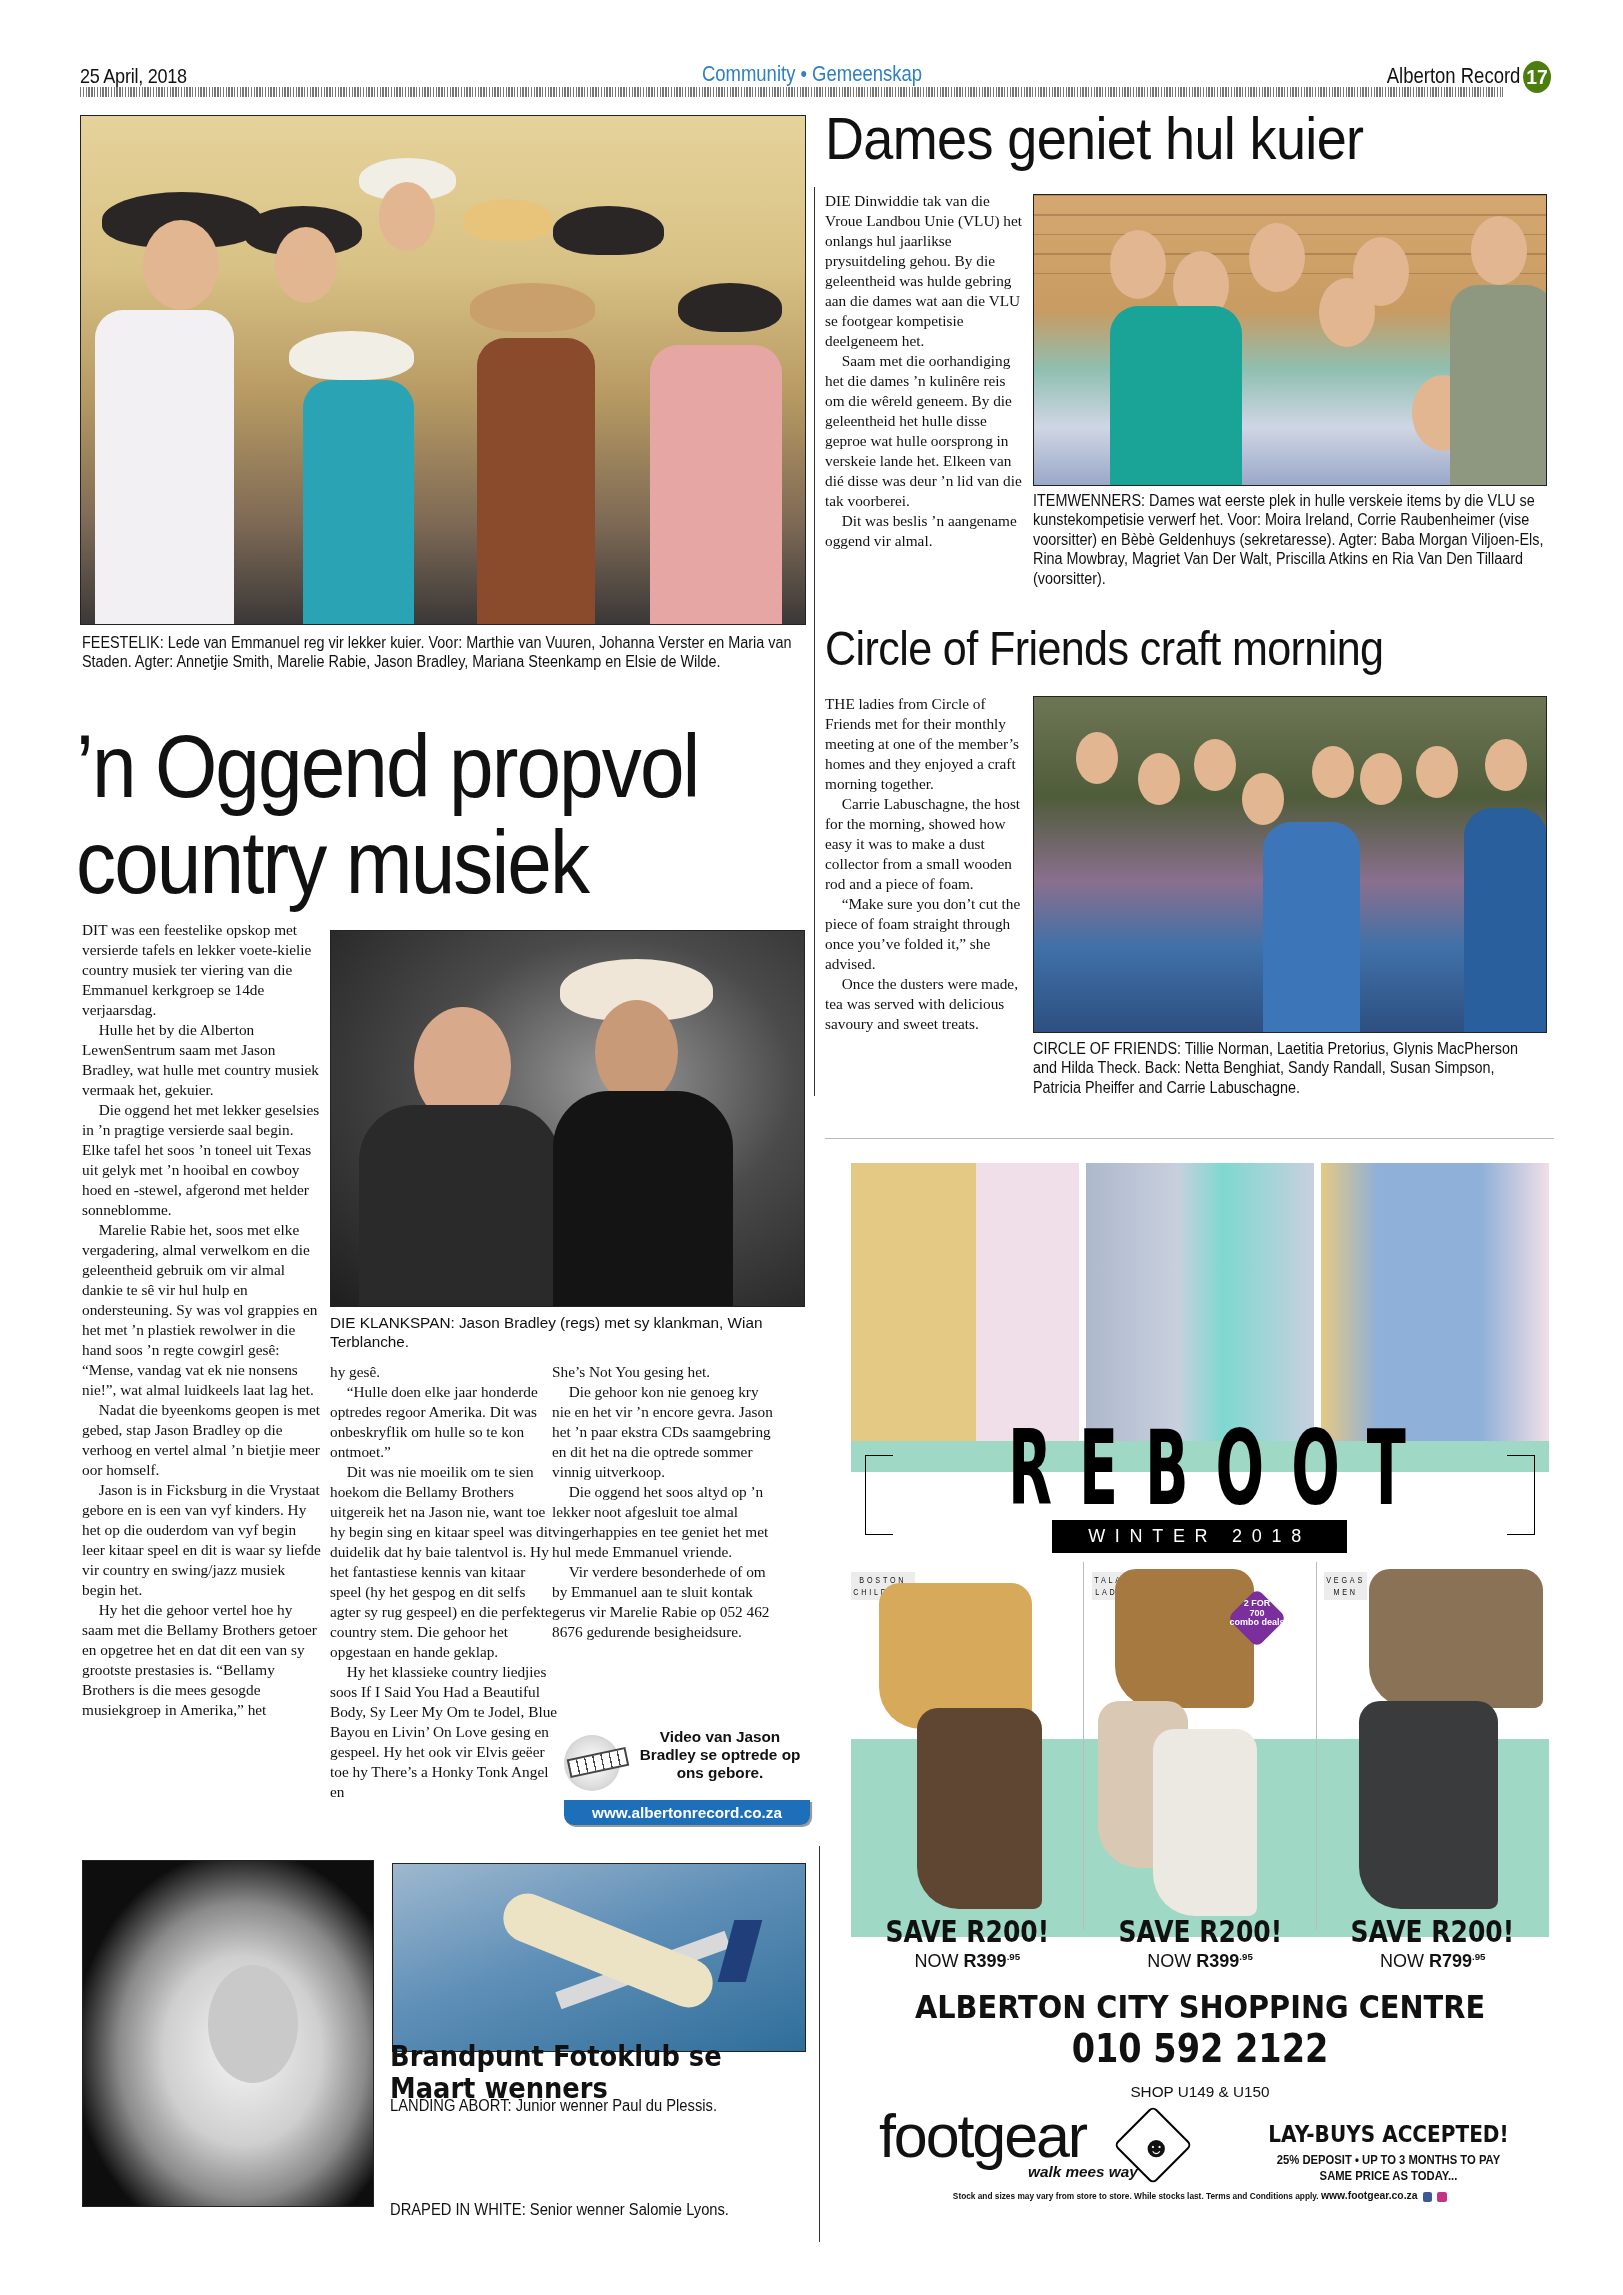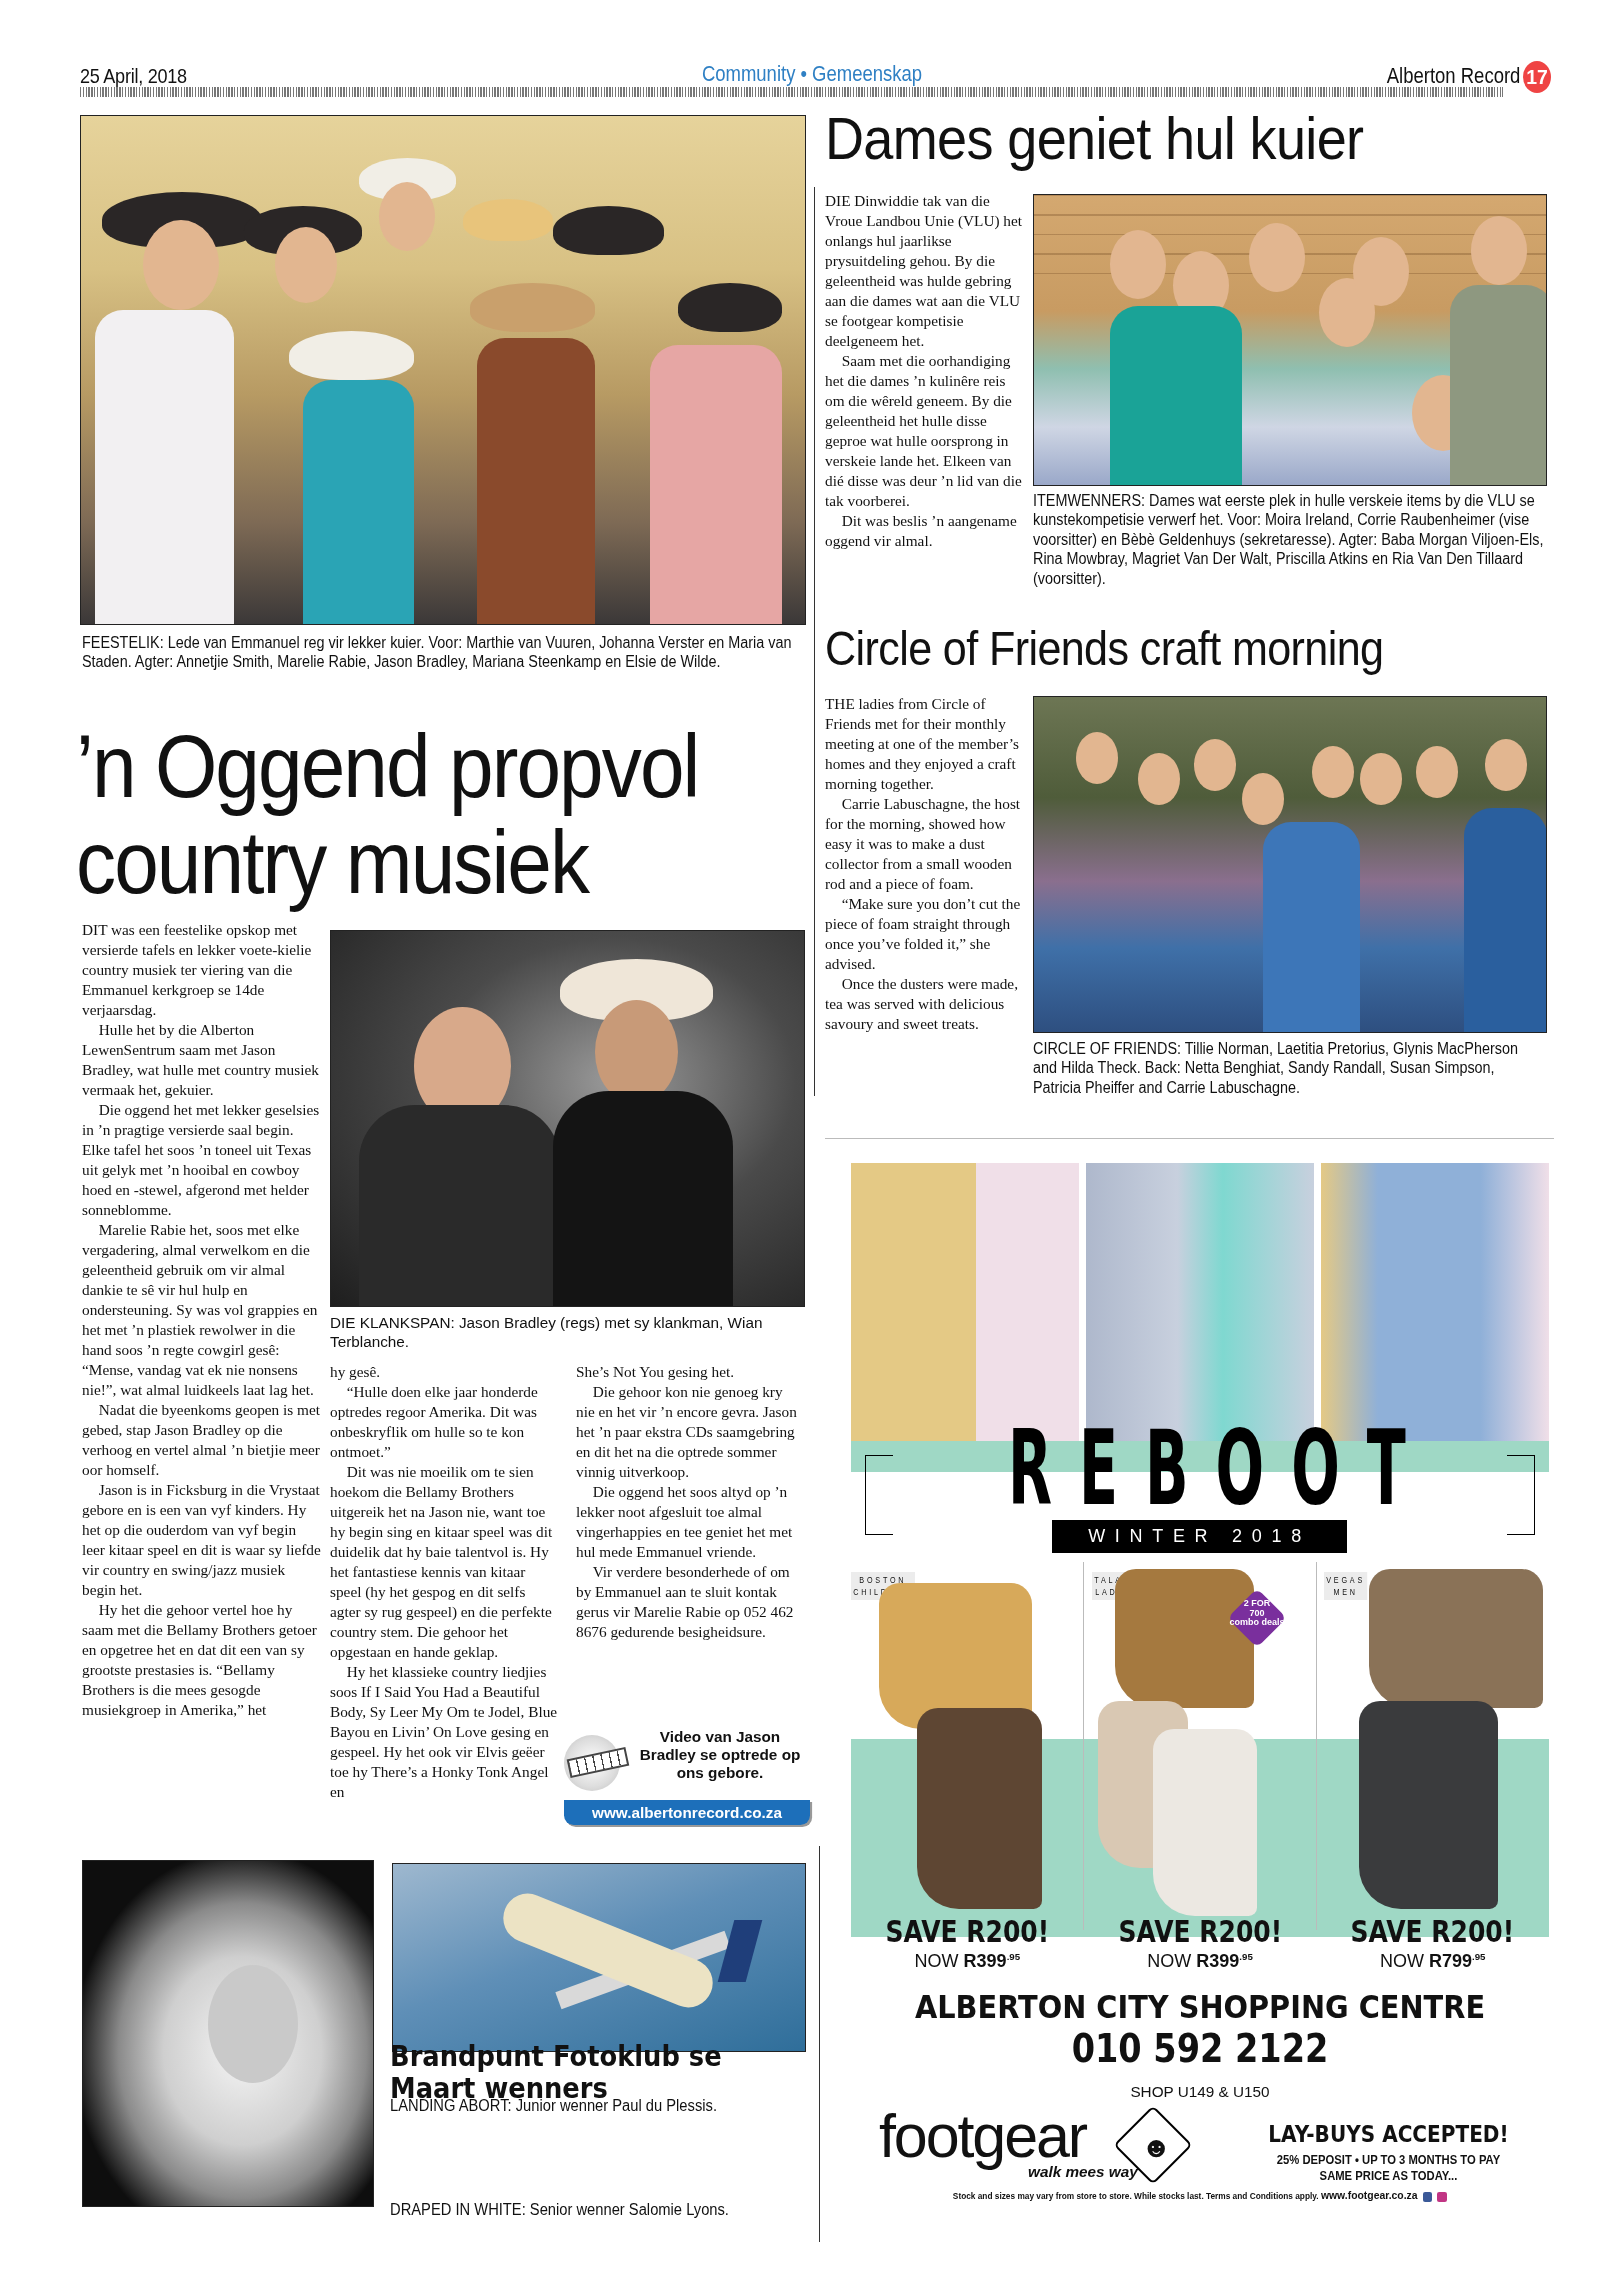--- a/index.html
+++ b/index.html
@@ -6,21 +6,21 @@
   html, body { width: 1624px; height: 2295px; background: #fff; overflow: hidden; }
   body { position: relative; font-family: "Liberation Sans", sans-serif; color: #111; }
 
   .abs { position: absolute; }
   .sans { font-family: "Liberation Sans", sans-serif; }
 
   
   .hdr-date { left: 80px; top: 64px; font-size: 21px; letter-spacing: -0.3px; transform: scaleX(0.86); transform-origin: left; }
   .hdr-section { left: 0; width: 1624px; top: 62px; text-align: center; font-size: 21.5px; color: #2f80c4; transform: scaleX(0.86); }
   .hdr-paper { right: 104px; top: 64px; font-size: 21.5px; transform: scaleX(0.86); transform-origin: right; }
-  .hdr-page { right: 73px; top: 61px; width: 28px; height: 32px; border-radius: 50%; background: #ef4444; color: #fff; font-weight: bold; font-size: 19.4px; text-align: center; line-height: 32px; }
+  .hdr-page { right: 73px; top: 61px; width: 28px; height: 32px; border-radius: 50%; background: #4d7c0f; color: #fff; font-weight: bold; font-size: 19.4px; text-align: center; line-height: 32px; }
   .hdr-rule { left: 80px; top: 87px; width: 1423px; height: 9.7px;
     background: repeating-linear-gradient(90deg, #777 0 1.4px, #fff 1.4px 2.8px); }
 
   
   .photo { border: 1.4px solid #222; overflow: hidden; }
   .ph-cowboy { left: 80px; top: 115px; width: 726px; height: 510px;
     background: linear-gradient(180deg, #e6d39b 0%, #d8c184 30%, #b79a63 55%, #7e6a55 80%, #3b3838 100%); }
   .ph-klank { left: 330px; top: 930px; width: 475px; height: 377px;
     background: radial-gradient(ellipse at 60% 40%, #9a9a9a 0%, #4a4a4a 45%, #1e1e1e 100%); }
   .ph-vlu { left: 1033px; top: 194px; width: 514px; height: 292px;
@@ -53,21 +53,21 @@
   .hl-circle { left: 825px; top: 619px; font-size: 49px; line-height: 58px; transform: scaleX(0.88); transform-origin: left; letter-spacing: -0.7px; }
   .hl-oggend { left: 76px; top: 718px; width: 764px; font-size: 89px; line-height: 96px; letter-spacing: -2.1px; transform: scaleX(0.9); transform-origin: left; }
   .hl-brandpunt { left: 390px; top: 2041px; width: 444px; font-size: 28px; line-height: 32px; font-weight: 900; font-family: "DejaVu Sans", sans-serif; transform: scaleX(0.92); transform-origin: left; }
 
   
   .body { font-family: "Liberation Serif", serif; font-size: 15.3px; line-height: 20px; color: #111; }
   .body p { text-indent: 16.7px; }
   .body p.first { text-indent: 0; }
   .col-dit { left: 82px; top: 920px; width: 239px; }
   .col-klank1 { left: 330px; top: 1362px; width: 229px; }
-  .col-klank2 { left: 576px; top: 1362px; width: 229px; font-family: Liberation Serif, serif; }
+  .col-klank2 { left: 552px; top: 1362px; width: 229px; font-family: Liberation Serif, serif; }
   .col-dames { left: 825px; top: 191px; width: 198px; }
   .col-circle { left: 825px; top: 694px; width: 198px; }
 
   
   .vrule { background: #333; width: 1.4px; }
 
   
   .video-box { left: 564px; top: 1728px; width: 246px; height: 104px; }
   .film-circle { position: absolute; left: 0; top: 7px; width: 56px; height: 56px; border-radius: 50%; background: radial-gradient(circle, #fff 0%, #ddd 60%, #bbb 100%); }
   .film-strip { position: absolute; left: 4.2px; top: 25px; width: 60px; height: 19.4px; border: 2.1px solid #444; background: repeating-linear-gradient(90deg, #fff 0 7px, #444 7px 8.3px); transform: rotate(-12deg); }

